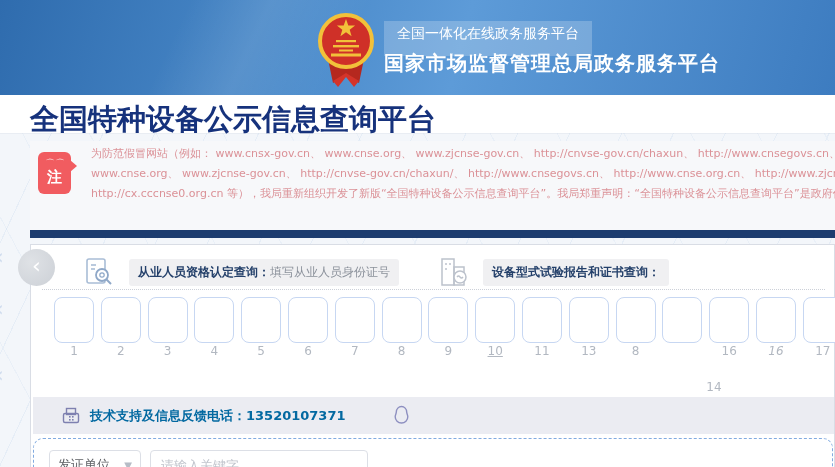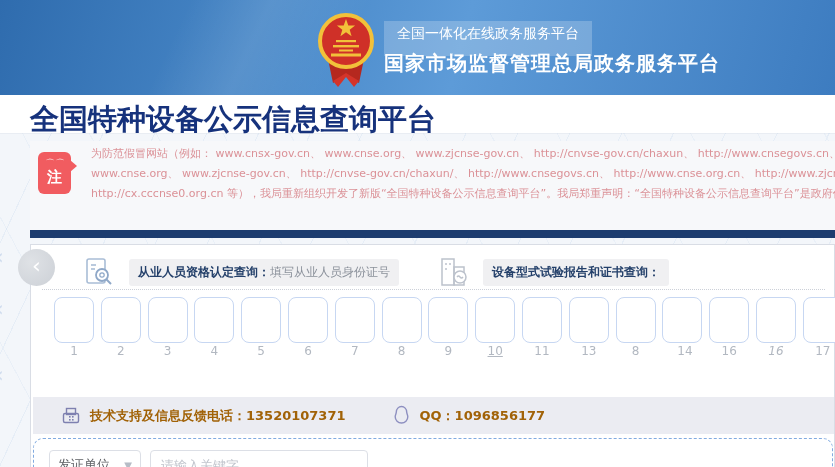--- a/index.html
+++ b/index.html
@@ -101,21 +101,21 @@
     position:absolute;left:32px;top:53px;width:368px;height:37px;background:#fff;
     border:1px solid #e4e8ef;border-radius:6px;box-sizing:border-box;
     color:#ff1b1b;font-size:21px;font-weight:bold;line-height:34px;padding-left:7px;
     white-space:nowrap;overflow:hidden;
   }
   
   .support-bar{
     position:absolute;left:2px;top:152px;width:801px;height:37px;background:#ebecf2;
     display:flex;align-items:center;gap:9px;padding-left:28px;box-sizing:border-box;
   }
-  .support-bar .s-text{font-size:13px;font-weight:bold;color:#a16207;white-space:nowrap;}
+  .support-bar .s-text{font-size:13px;font-weight:bold;color:#0369a1;white-space:nowrap;}
   .support-gap{width:28px;}
   
   .dashed-box{
     position:absolute;left:2px;top:193px;width:800px;height:70px;background:#fff;
     border:1px dashed #82abe0;border-radius:10px;box-sizing:border-box;
   }
   .unit-select{
     position:absolute;left:15px;top:11px;width:92px;height:30px;border:1px solid #dcdfe6;
     border-radius:4px;box-sizing:border-box;display:flex;align-items:center;
     padding:0 8px;justify-content:space-between;font-size:13px;color:#606266;cursor:pointer;background:#fff;
@@ -213,21 +213,20 @@
       <rect x="8" y="10" width="1.6" height="1.6" fill="#7e80b0"></rect>
       <rect x="11" y="10" width="1.6" height="1.6" fill="#7e80b0"></rect>
       <rect x="8" y="13" width="1.6" height="1.6" fill="#7e80b0"></rect>
       <rect x="11" y="13" width="1.6" height="1.6" fill="#7e80b0"></rect>
     </svg>
     <span class="s-text"><span>技术支持及信息反馈电话：</span><span>13520107371</span></span>
     <span class="support-gap"></span>
     <svg width="19" height="21" viewBox="0 0 19 21">
       <path d="M9.5 1.5 a5.2 5.6 0 0 1 5.2 5.6 c0 1.6 1.1 2.6 1.1 4.6 a6.3 6.3 0 0 1 -12.6 0 c0 -2 1.1 -3 1.1 -4.6 a5.2 5.6 0 0 1 5.2 -5.6 z" fill="none" stroke="#8d8fc0" stroke-width="1.4"></path>
     </svg>
-    <span class="s-text"><span>QQ：</span><span>1096856177</span></span>
   </div>
 
   <div class="dashed-box">
     <div class="unit-select">
       <span>发证单位</span>
       <span class="caret">▼</span>
     </div>
     <input class="kw-input" type="text" placeholder="请输入关键字" style="">
   </div>
 
@@ -251,20 +250,20 @@
     <div class="digit-num" style="left: 397.4px;">9</div>
     <div class="digit-box" style="left: 444.2px;"></div>
     <div class="digit-num" style="left: 444.2px; text-decoration: underline;">10</div>
     <div class="digit-box" style="left: 491px;"></div>
     <div class="digit-num" style="left: 491px;">11</div>
     <div class="digit-box" style="left: 537.8px;"></div>
     <div class="digit-num" style="left: 537.8px;">13</div>
     <div class="digit-box" style="left: 584.6px;"></div>
     <div class="digit-num" style="left: 584.6px;">8</div>
     <div class="digit-box" style="left: 631.4px;"></div>
-    <div class="digit-num" style="left: 634px;">14</div>
+    <div class="digit-num" style="left: 663px; margin-top: 36px;">14</div>
     <div class="digit-box" style="left: 678.2px;"></div>
     <div class="digit-num" style="left: 678.2px;">16</div>
     <div class="digit-box" style="left: 725px;"></div>
     <div class="digit-num" style="left: 725px; font-style: italic;">16</div>
     <div class="digit-box" style="left: 771.8px;"></div>
     <div class="digit-num" style="left: 771.8px;">17</div>
   </div>
 
 </body></html>

